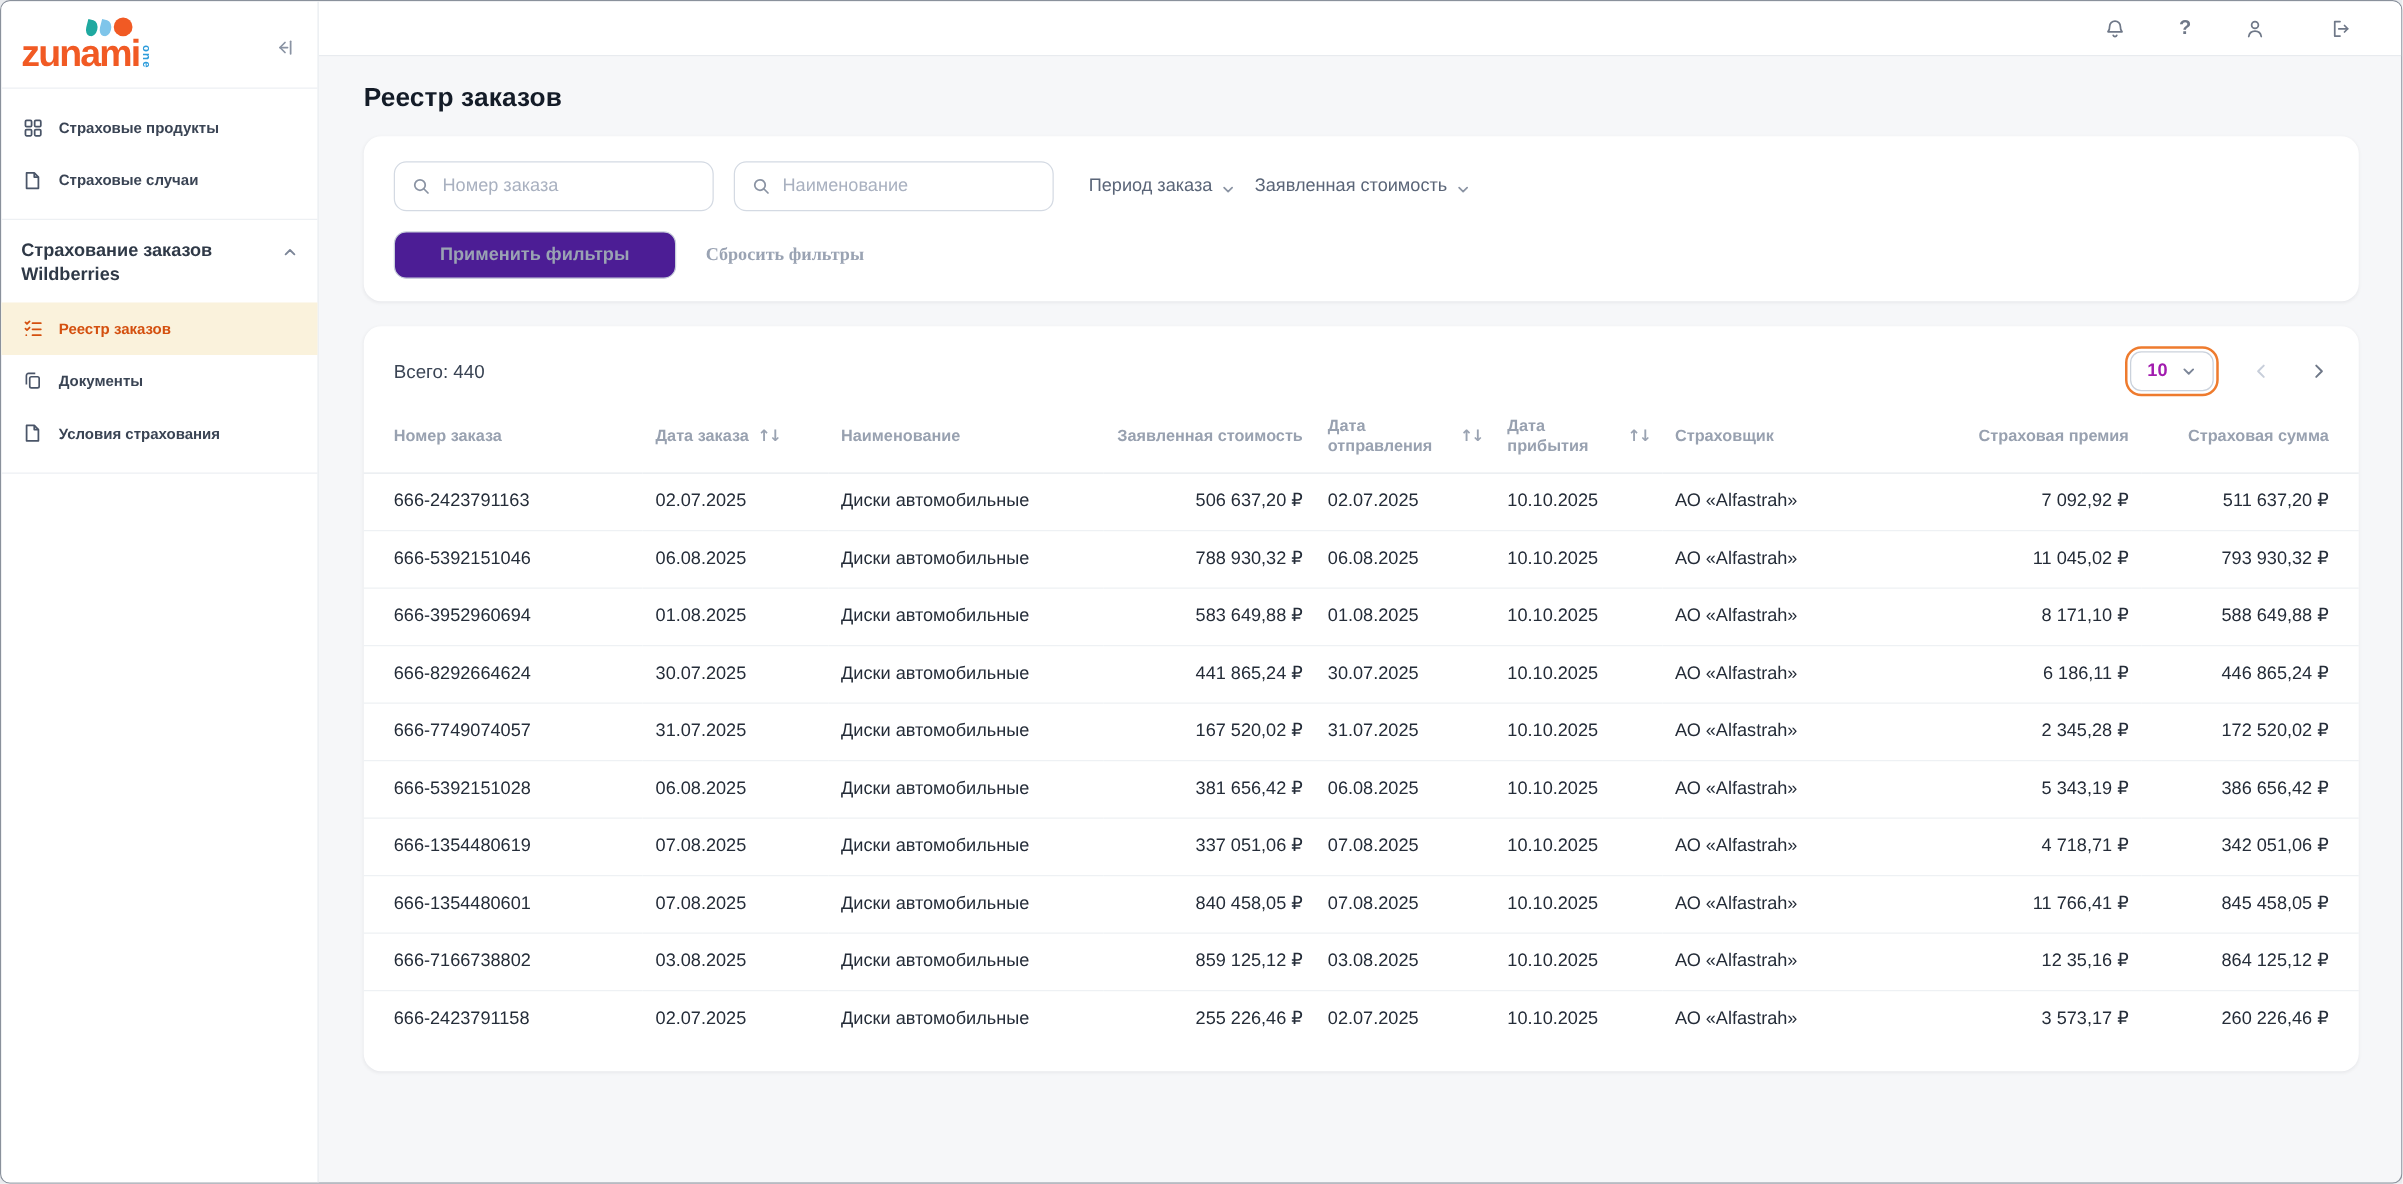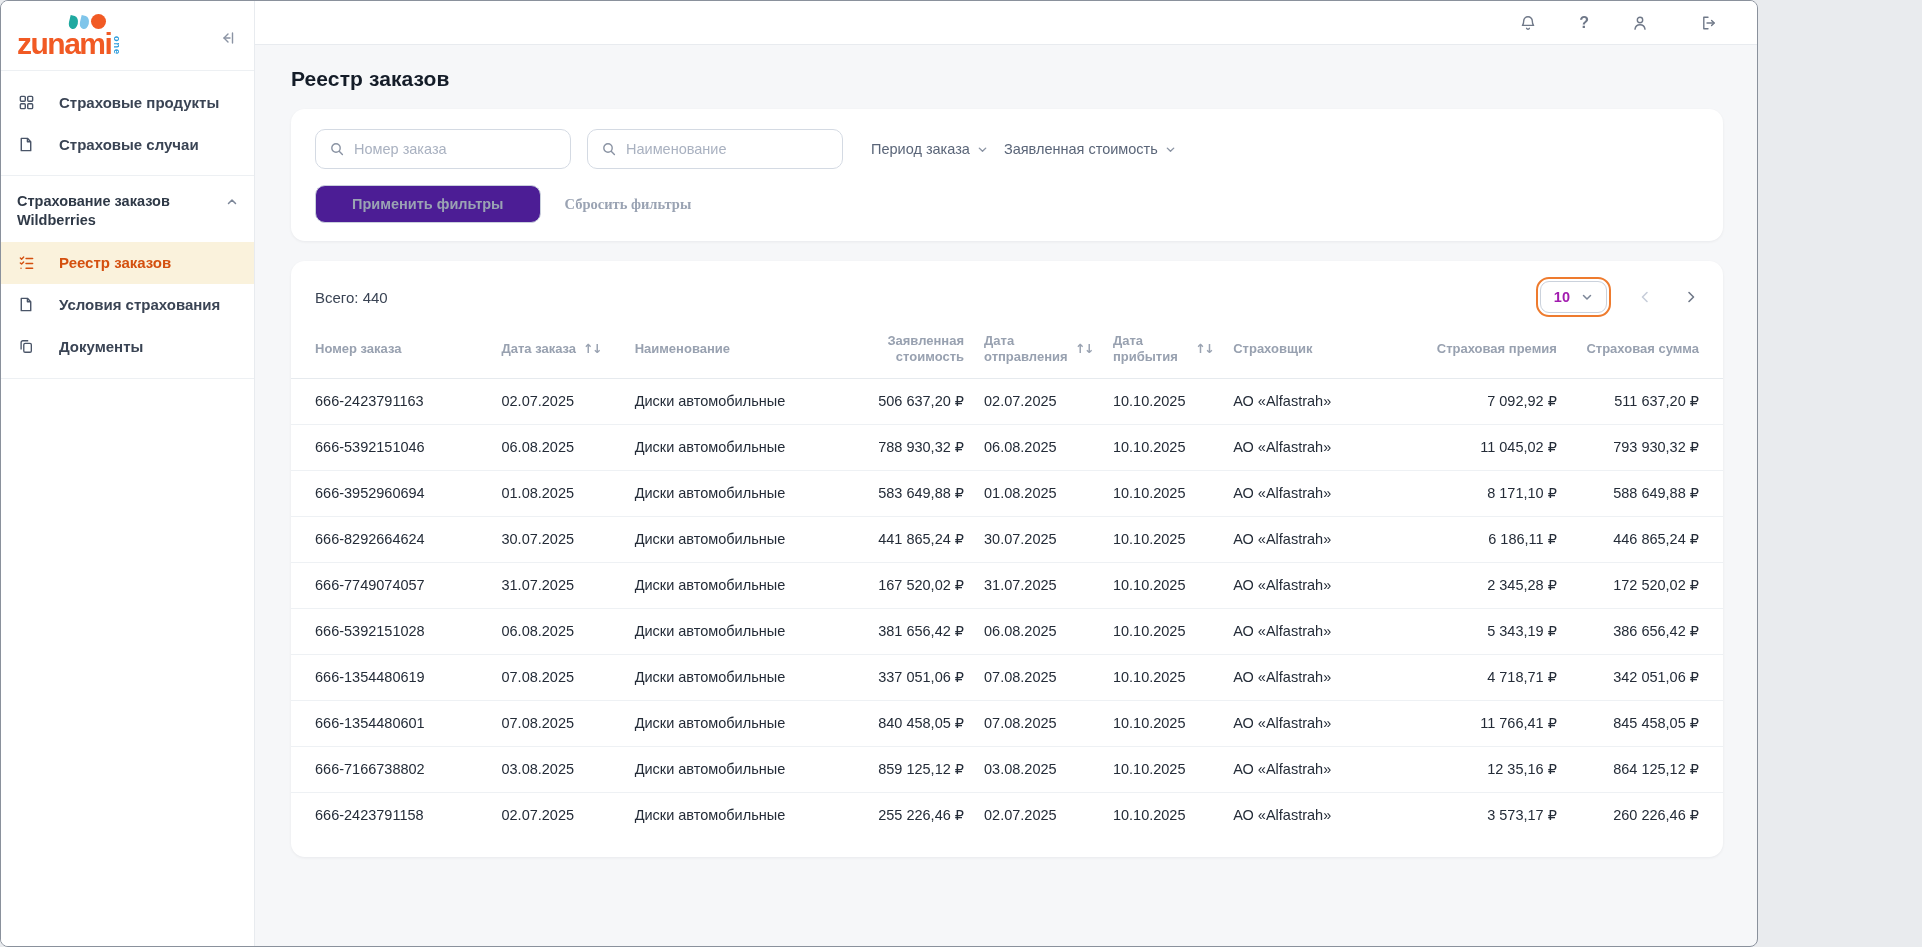--- a/index.html
+++ b/index.html
@@ -3,21 +3,21 @@
 <meta charset="utf-8">
 <style>
   * { box-sizing: border-box; margin: 0; padding: 0; }
   html,body { width:1922px; height:947px; }
   body {
     font-family: "Liberation Sans", "DejaVu Sans", sans-serif;
     background:#e9ebee;
     color:#242c38;
   }
   .window {
-    position:relative; width:1758px; height:947px;
+    position:relative; width:1922px; height:947px;
     background:#F6F7F9; border:1px solid #8a919c; border-radius:8px; overflow:hidden;
   }
 
   
   .sidebar {
     position:absolute; left:0; top:0; bottom:0; width:254px;
     background:#fff; border-right:1px solid #E8EBEF; z-index:3;
   }
   .sidebar-header {
     height:70px; display:flex; align-items:center; justify-content:space-between;
@@ -31,22 +31,22 @@
   }
   .logo-drops { position:absolute; top:0; left:52px; display:flex; align-items:flex-end; gap:2px; }
   .drop { display:inline-block; }
   .d1 { width:9px; height:13px; background:#1FA9A0; border-radius:0 70% 60% 60%; transform:rotate(14deg); }
   .d2 { width:9px; height:13px; background:#7FC5EA; border-radius:0 70% 60% 60%; transform:rotate(14deg); }
   .d3 { width:15px; height:15px; background:#F15A24; border-radius:50%; }
   .collapse-btn { background:none; border:none; cursor:pointer; color:#8A93A3; display:flex; margin-top:4px; }
 
   .nav-group { padding:10px 0; }
   .nav-item {
-    height:42px; display:flex; align-items:center; gap:24px; padding:0 16px;
-    font-size:15px; font-weight:600; color:#3A4454; cursor:pointer; white-space:nowrap;
+    height:42px; display:flex; align-items:center; gap:12px; padding:0 16px;
+    font-size:12px; font-weight:600; color:#3A4454; cursor:pointer; white-space:nowrap;
   }
   .nav-item .icon { display:flex; width:18px; justify-content:center; color:#4A5568; }
   .nav-item.active { background:#FAF2DC; color:#D4500F; }
   .nav-item.active .icon { color:#D4500F; }
   .nav-divider { border-top:1px solid #EDF0F3; }
   .section-header {
     display:flex; align-items:flex-start; justify-content:space-between;
     padding:16px 16px 10px; cursor:pointer;
   }
   .section-title { font-size:14.5px; font-weight:700; color:#2F3947; line-height:1.3; max-width:185px; }
@@ -75,21 +75,21 @@
     display:flex; align-items:center; gap:9px; width:256px; height:40px;
     border:1px solid #D4DAE3; border-radius:10px; padding:0 13px; background:#fff;
   }
   .search-box svg { flex:none; color:#8A93A3; }
   .search-box input {
     border:none; outline:none; width:100%; font-size:14.5px; color:#2b3340; background:transparent;
     font-family:inherit;
   }
   .search-box input::placeholder { color:#A9B1C0; }
   .dd-trigger {
-    display:flex; align-items:center; gap:7px; background:none; border:none; cursor:pointer;
+    display:flex; align-items:flex-end; gap:7px; background:none; border:none; cursor:pointer;
     font-size:14.5px; color:#5A6578; font-family:inherit; font-weight:500;
   }
   .dd-trigger:first-of-type { margin-left:12px; }
   .dd-trigger .chev { color:#8A93A3; display:flex; }
   .filters-actions { margin-top:16px; display:flex; align-items:center; gap:14px; }
   .btn-apply {
     height:38px; padding:0 36px; background:#4c1d95; border:1px solid #C9D0DC; border-radius:10px;
     font-size:14.5px; font-weight:600; color:#9AA3B3; font-family:inherit; cursor:pointer;
   }
   .btn-reset {
@@ -199,35 +199,35 @@
             <path d="M2.5 9.4 l1.3 1.3 L6 8.5"></path>
               <path d="M8.5 10 H15.5"></path>
             <path d="M8.5 15 H15.5"></path>
               <path d="M3.2 15 h0.01"></path>
           </svg>
         </span>
         <span>Реестр заказов</span>
       </div>
       <div class="nav-item">
         <span class="icon">
+          <svg width="16" height="17" viewBox="0 0 18 18" fill="none" stroke="currentColor" stroke-width="1.5" stroke-linejoin="round">
+            <rect x="6.5" y="5.5" width="8.5" height="10" rx="1.5"></rect>
+            <path d="M3.5 12.5 V4.5 a2 2 0 0 1 2 -2 h6"></path>
+          </svg>
+        </span>
+        <span>Документы</span>
+      </div>
+      <div class="nav-item">
+        <span class="icon">
           <svg width="16" height="17" viewBox="0 0 16 18" fill="none" stroke="currentColor" stroke-width="1.5" stroke-linejoin="round">
             <path d="M3 2.5 h6.5 L13 6 v9.5 H3 z"></path>
               <path d="M9.5 2.5 V6 H13"></path>
           </svg>
         </span>
         <span>Условия страхования</span>
-      </div>
-      <div class="nav-item">
-        <span class="icon">
-          <svg width="16" height="17" viewBox="0 0 18 18" fill="none" stroke="currentColor" stroke-width="1.5" stroke-linejoin="round">
-            <rect x="6.5" y="5.5" width="8.5" height="10" rx="1.5"></rect>
-            <path d="M3.5 12.5 V4.5 a2 2 0 0 1 2 -2 h6"></path>
-          </svg>
-        </span>
-        <span>Документы</span>
       </div>
     </nav>
     <div class="nav-divider"></div>
   </aside>
 
   <header class="topbar">
     <button class="topbar-btn">
       <span>
         <svg width="18" height="18" viewBox="0 0 18 18" fill="none" stroke="currentColor" stroke-width="1.4" stroke-linecap="round" stroke-linejoin="round">
           <path d="M9 2.8 a4.3 4.3 0 0 0 -4.3 4.3 c0 3.1 -1.3 4.3 -1.3 4.3 h11.2 s-1.3 -1.2 -1.3 -4.3 A4.3 4.3 0 0 0 9 2.8 z"></path>

